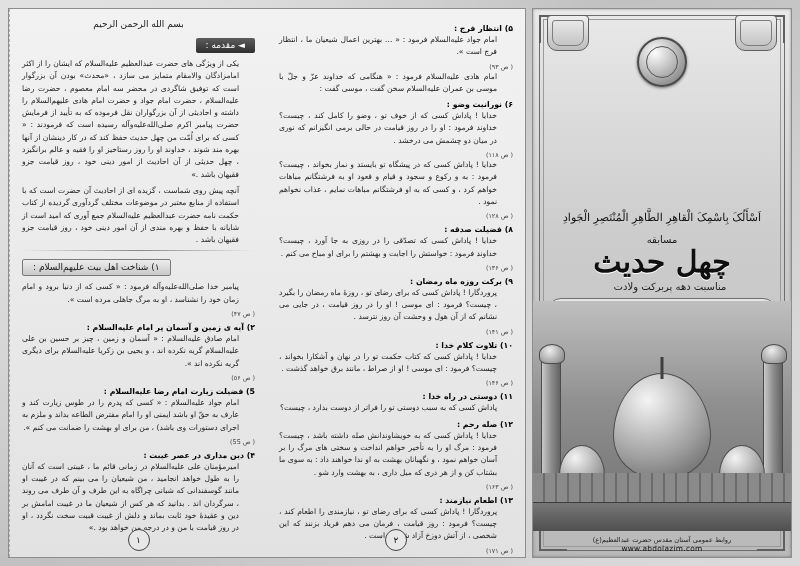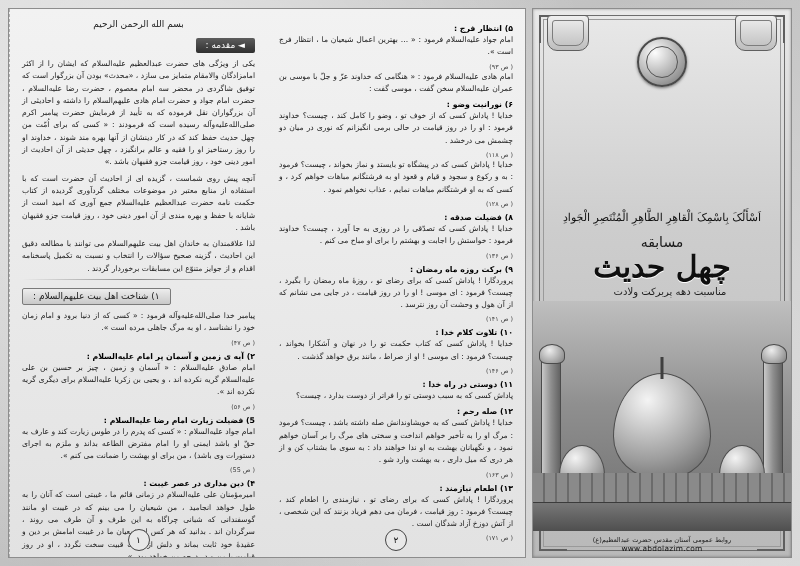--- a/index.html
+++ b/index.html
@@ -85,21 +85,21 @@
   .sect-title.light{
     background:linear-gradient(180deg,#ededed,#c9c9c9);
     color:#1b1b1b;
     border:1px solid #7a7a7a;
   }
   .para{
     font-size:7.6px;
     line-height:1.62;
     color:#1a1a1a;
     text-align:justify;
-    margin:0 0 4px 0;
+    margin:0 16px 4px 0;
   }
   .item-h{
     font-size:7.8px;
     font-weight:bold;
     color:#000;
     margin:5px 0 1px 0;
   }
   .ref{font-size:6.4px;color:#444;}
   .page-num{
     position:absolute;
@@ -146,21 +146,21 @@
     position:relative;
     margin:82px 10px 0 10px;
     font-size:11px;
     color:#121212;
     text-align:center;
     line-height:1.2;
     font-family:"DejaVu Serif", serif;
   }
   .contest{
     text-align:center;
-    font-size:14px;
+    font-size:10px;
     color:#1a1a1a;
     margin-top:10px;
   }
   .bigtitle{
     text-align:center;
     font-size:30px;
     font-weight:bold;
     color:#0f0f0f;
     line-height:1;
     margin:2px 0 4px 0;
@@ -347,21 +347,20 @@
         <div class="page-num">۲</div>
       </div>
 
       <div class="col right">
         <div class="bism">بسم الله الرحمن الرحیم</div>
         <div style="text-align:right">
           <span class="sect-title">◄ مقدمه :</span>
         </div>
         <div class="para">یکی از ویژگی های حضرت عبدالعظیم علیه‌السلام که ایشان را از اکثر امامزادگان والامقام متمایز می سازد ، «محدث» بودن آن بزرگوار است که توفیق شاگردی در محضر سه امام معصوم ، حضرت رضا علیه‌السلام ، حضرت امام جواد و حضرت امام هادی علیهم‌السلام را داشته و احادیثی از آن بزرگواران نقل فرموده که به تأیید از فرمایش حضرت پیامبر اکرم صلی‌الله‌علیه‌وآله رسیده است که فرمودند : « کسی که برای اُمّت من چهل حدیث حفظ کند که در کار دینشان از آنها بهره مند شوند ، خداوند او را روز رستاخیز او را فقیه و عالم برانگیزد ، چهل حدیثی از آن احادیث از امور دینی خود ، روز قیامت جزو فقیهان باشد .»</div>
         <div class="para">آنچه پیش روی شماست ، گزیده ای از احادیث آن حضرت است که با استفاده از منابع معتبر در موضوعات مختلف گردآوری گردیده از کتاب حکمت نامه حضرت عبدالعظیم علیه‌السلام جمع آوری که امید است از شایانه با حفظ و بهره مندی از آن امور دینی خود ، روز قیامت جزو فقیهان باشد .</div>
-        <div class="para">لذا علاقمندان به خاندان اهل بیت علیهم‌السلام می توانند با مطالعه دقیق این احادیث ، گزینه صحیح سؤالات را انتخاب و نسبت به تکمیل پاسخنامه اقدام و از جوایز متنوّع این مسابقات برخوردار گردند .</div>
 
         <div class="hadith-sep"></div>
 
         <div>
           <div style="text-align:left">
             <span class="sect-title light">۱) شناخت اهل بیت علیهم‌السلام :</span>
           </div>
           <div class="para">پیامبر خدا صلی‌الله‌علیه‌وآله فرمود : « کسی که از دنیا برود و امام زمان خود را نشناسد ، او به مرگ جاهلی مرده است ».</div>
           <div class="ref">( ص ۴۷)</div>
         </div>

